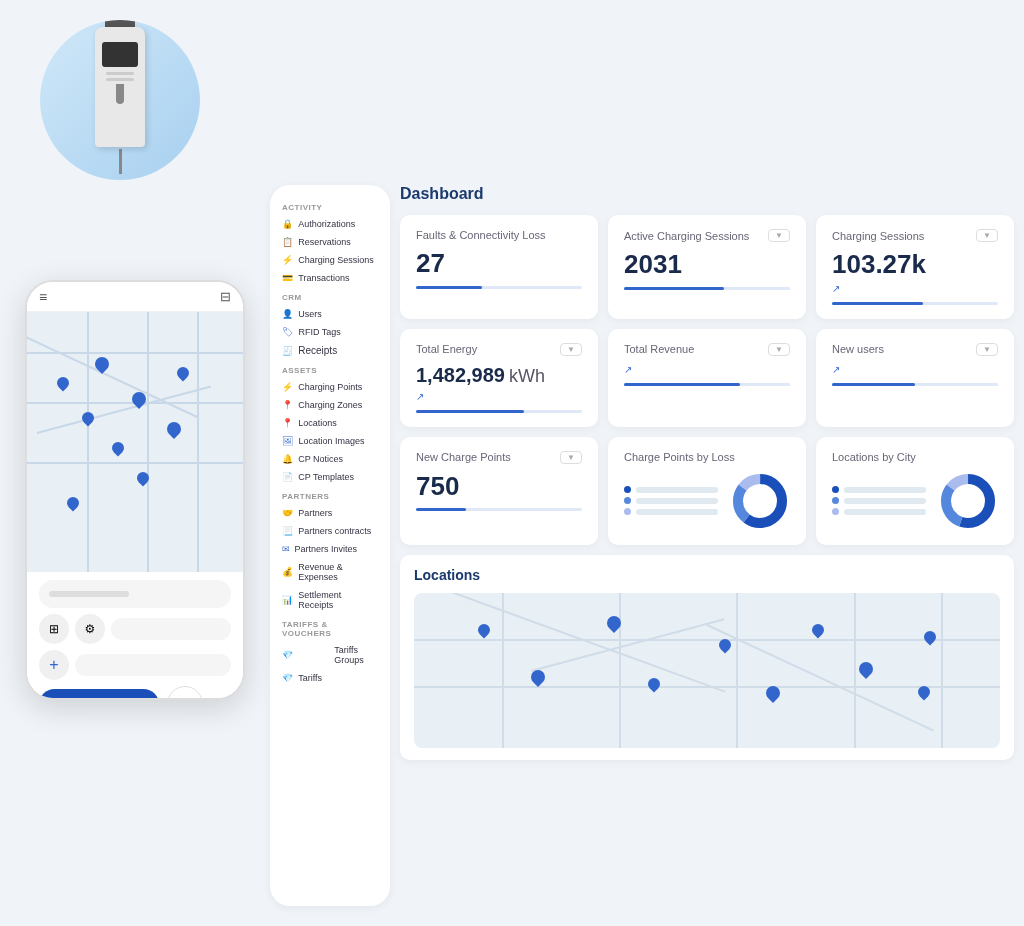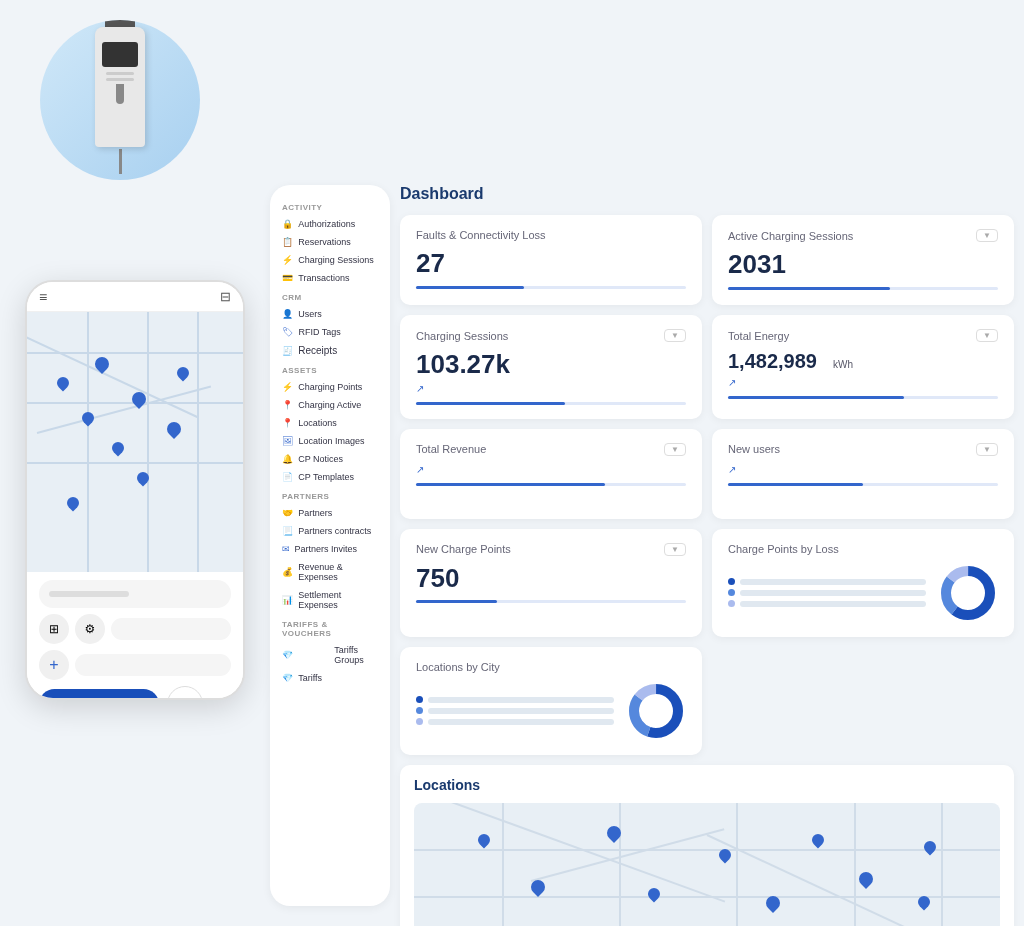--- a/index.html
+++ b/index.html
@@ -219,21 +219,21 @@
     .dashboard-title {
       font-size: 16px;
       font-weight: 700;
       color: #1a3a6e;
       margin-bottom: 12px;
     }
 
     
     .cards-grid {
       display: grid;
-      grid-template-columns: repeat(2, 1fr);
+      grid-template-columns: repeat(3, 1fr);
       gap: 10px;
       margin-bottom: 10px;
     }
     .stat-card {
       background: white;
       border-radius: 10px;
       padding: 14px 16px;
       box-shadow: 0 2px 8px rgba(0,0,0,0.05);
       min-height: 90px;
     }
@@ -264,21 +264,21 @@
       font-weight: 700;
       color: #1a2a4a;
       line-height: 1.1;
     }
     .stat-card-value-sm {
       font-size: 20px;
       font-weight: 700;
       color: #1a2a4a;
     }
     .stat-card-unit {
-      font-size: 10px;
+      font-size: 18px;
       font-weight: 400;
       color: #556;
       margin-left: 4px;
     }
     .trend-bar {
       height: 3px;
       background: #e0e8f8;
       border-radius: 2px;
       margin-top: 8px;
     }
@@ -480,21 +480,21 @@
       <span style="font-size:10px;color:#334;text-align:right;">Receipts</span>
     </div>
 
     <div class="sidebar-section-label">ASSETS</div>
     <div class="sidebar-item">
       <span style="color:#3366cc;font-size:9px;">⚡</span>
       <span style="font-size:9px;color:#334;">Charging Points</span>
     </div>
     <div class="sidebar-item">
       <span style="color:#3366cc;font-size:9px;">📍</span>
-      <span style="font-size:9px;color:#334;">Charging Active</span>
+      <span style="font-size:9px;color:#334;">Charging Zones</span>
     </div>
     <div class="sidebar-item">
       <span style="color:#3366cc;font-size:9px;">📍</span>
       <span style="font-size:9px;color:#334;">Locations</span>
     </div>
     <div class="sidebar-item">
       <span style="color:#3366cc;font-size:9px;">🖼</span>
       <span style="font-size:9px;color:#334;">Location Images</span>
     </div>
     <div class="sidebar-item">
@@ -518,21 +518,21 @@
     <div class="sidebar-item">
       <span style="color:#3366cc;font-size:9px;">✉</span>
       <span style="font-size:9px;color:#334;">Partners Invites</span>
     </div>
     <div class="sidebar-item">
       <span style="color:#3366cc;font-size:9px;">💰</span>
       <span style="font-size:9px;color:#334;">Revenue &amp; Expenses</span>
     </div>
     <div class="sidebar-item">
       <span style="color:#3366cc;font-size:9px;">📊</span>
-      <span style="font-size:9px;color:#334;">Settlement Expenses</span>
+      <span style="font-size:9px;color:#334;">Settlement Receipts</span>
     </div>
 
     <div class="sidebar-section-label">TARIFFS &amp; VOUCHERS</div>
     <div class="sidebar-item">
       <span style="color:#3366cc;font-size:9px;">💎</span>
       <span style="font-size:9px;color:#334;margin-left:36px;">Tariffs Groups</span>
     </div>
     <div class="sidebar-item">
       <span style="color:#3366cc;font-size:9px;">💎</span>
       <span style="font-size:9px;color:#334;">Tariffs</span>
@@ -581,21 +581,21 @@
         </div>
       </div>
 
       <div class="stat-card">
         <div class="stat-card-header">
           <span class="stat-card-title">Total Energy</span>
           <div class="stat-card-dropdown">
             <span style="font-size:8px;color:#aaa;">▼</span>
           </div>
         </div>
-        <div style="display:flex;align-items:baseline;gap:12px;">
+        <div style="display:flex;align-items:baseline;gap:0;">
           <span class="stat-card-value-sm">1,482,989</span>
           <span class="stat-card-unit">kWh</span>
         </div>
         <div class="trend-arrow">↗</div>
         <div class="trend-bar">
           <div class="trend-bar-fill" style="width:65%;"></div>
         </div>
       </div>
 
       <div class="stat-card">

